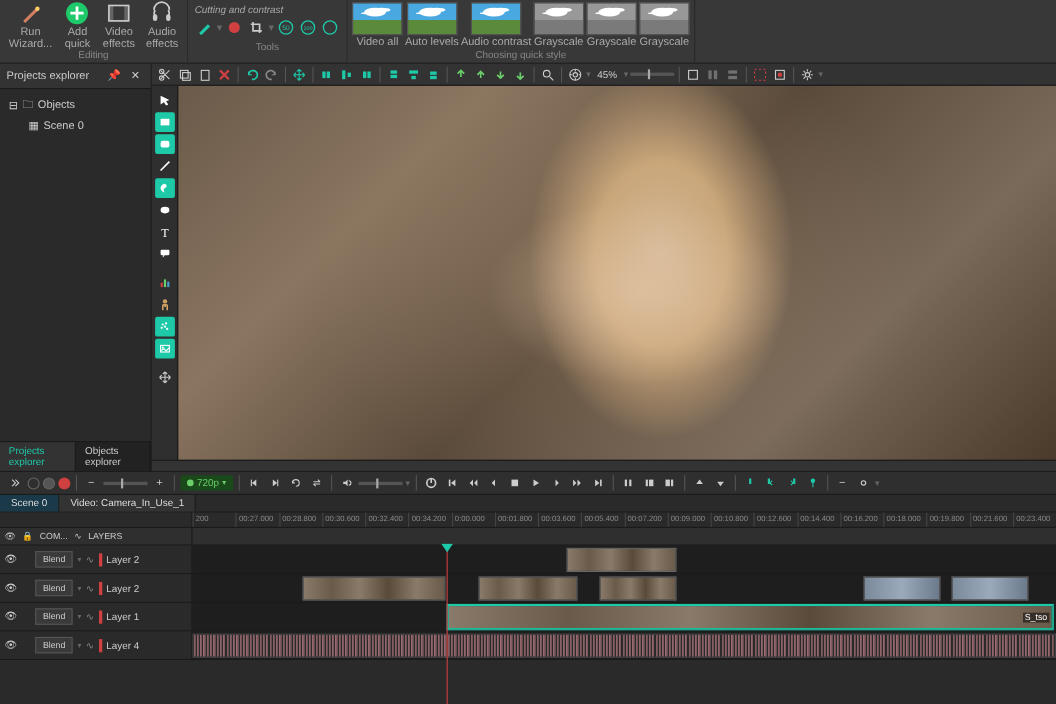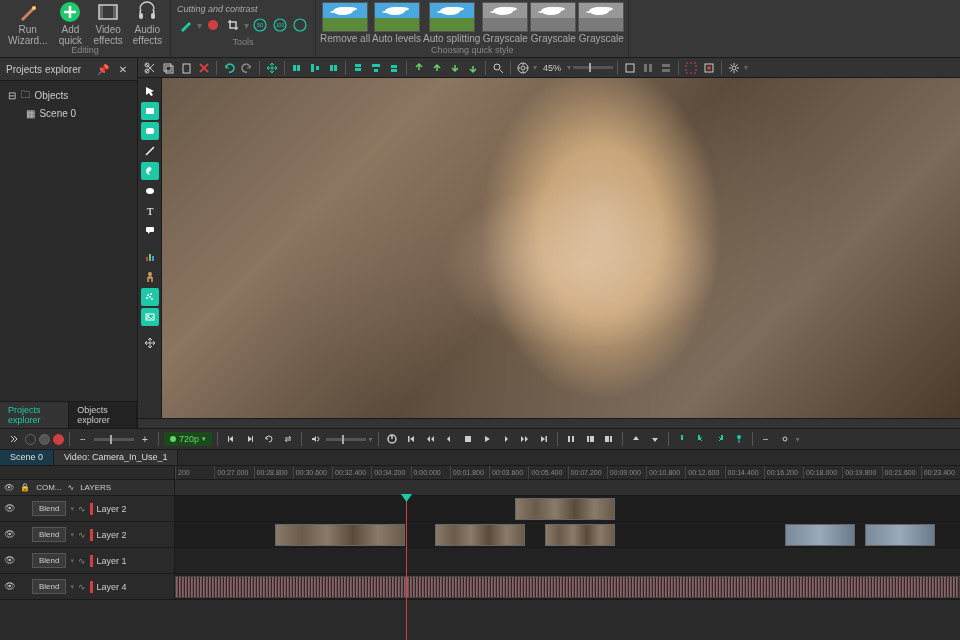--- a/index.html
+++ b/index.html
@@ -174,33 +174,33 @@
     </div>
     <div class="group-caption">Tools</div>
   </div>
 
   <div class="ribbon-group">
     <div class="ribbon-items" id="style-thumbs">
         <div class="style-item">
           <div class="style-thumb">
             <div class="style-cloud"></div>
           </div>
-          <div class="ribbon-label">Remove all</div>
+          <div class="ribbon-label">Video all</div>
         </div>
         <div class="style-item">
           <div class="style-thumb">
             <div class="style-cloud"></div>
           </div>
           <div class="ribbon-label">Auto levels</div>
         </div>
         <div class="style-item">
           <div class="style-thumb">
             <div class="style-cloud"></div>
           </div>
-          <div class="ribbon-label">Auto splitting</div>
+          <div class="ribbon-label">Audio contrast</div>
         </div>
         <div class="style-item">
           <div class="style-thumb gray">
             <div class="style-cloud"></div>
           </div>
           <div class="ribbon-label">Grayscale</div>
         </div>
         <div class="style-item">
           <div class="style-thumb gray">
             <div class="style-cloud"></div>
@@ -738,20 +738,25 @@
       <div class="tl-track">
         <div class="tl-track-left">
           <span class="eye-icon">👁</span>
     <div style="width:8px"></div>
     <span class="blend-btn">Blend</span>
     <span style="color:#666;font-size:7px">▾</span>
     <span style="color:#888">∿</span>
     <span style="width:3px;height:12px;background:#d04040;display:inline-block"></span>
     <span>Layer 1</span>
         </div>
+        <div class="tl-track-content">
+          <div class="clip teal-border" style="left: 232px; width: 550px;">
+            <span style="position: absolute; right: 2px; top: 6px; font-size: 8px; color: rgb(255, 255, 255); background: rgba(0, 0, 0, 0.5); padding: 0px 2px;">S_tso</span>
+          </div>
+        </div>
       </div>
       <div class="tl-track">
         <div class="tl-track-left">
           <span class="eye-icon">👁</span>
     <div style="width:8px"></div>
     <span class="blend-btn">Blend</span>
     <span style="color:#666;font-size:7px">▾</span>
     <span style="color:#888">∿</span>
     <span style="width:3px;height:12px;background:#d04040;display:inline-block"></span>
     <span>Layer 4</span>

